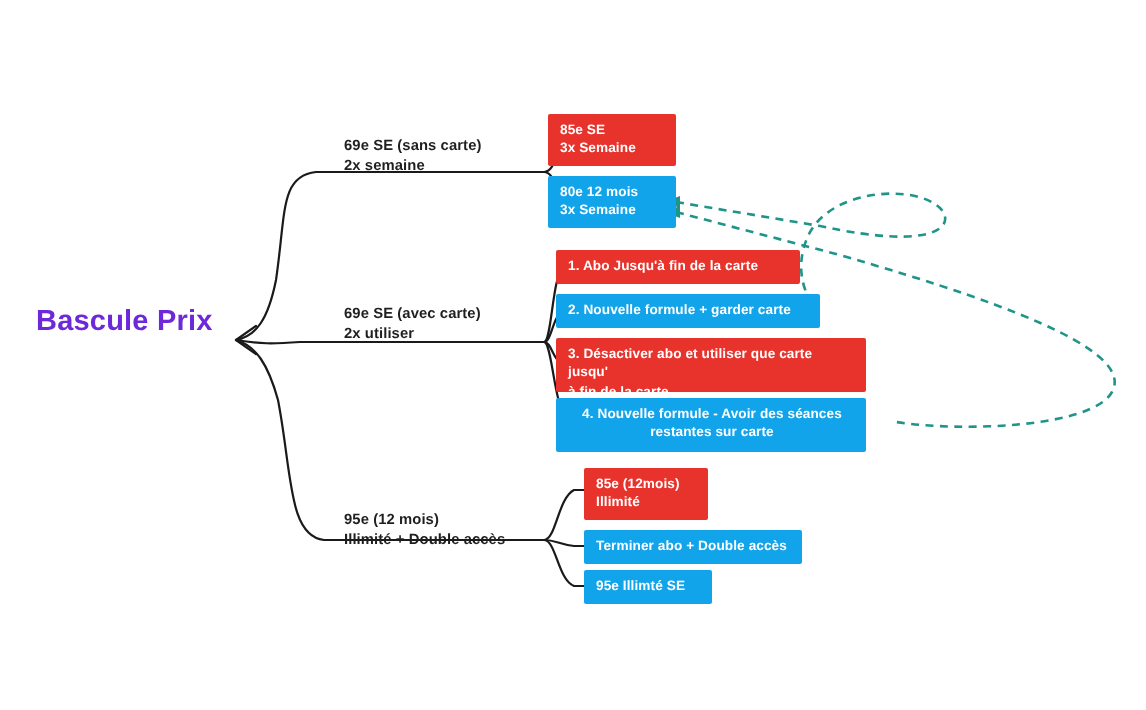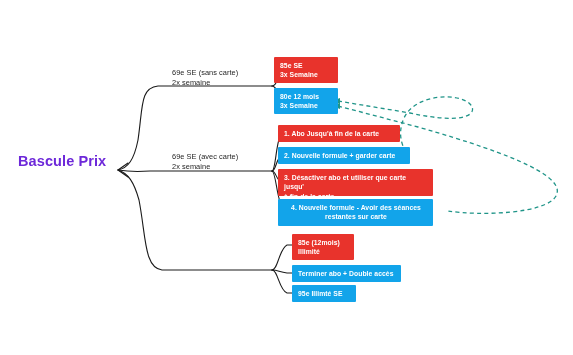--- a/index.html
+++ b/index.html
@@ -32,21 +32,21 @@
     color: #6d28d9;
     font-size: 14.5px;
     font-weight: bold;
     letter-spacing: 0.1px;
     line-height: 16px;
   }
   .branch-label {
     position: absolute;
     color: #1f1f1f;
     font-size: 7.4px;
-    font-weight: normal;
+    font-weight: bold;
     line-height: 9.5px;
     letter-spacing: 0.05px;
     white-space: pre-line;
   }
   .lbl-1 { left: 172px; top: 68px; }
   .lbl-2 { left: 172px; top: 152px; }
   .lbl-3 { left: 172px; top: 255px; }
   .node {
     position: absolute;
     box-sizing: border-box;
@@ -101,21 +101,23 @@
       <polygon points="332,101 340,98 340,104"></polygon>
       <polygon points="332,106 340,103 340,109"></polygon>
     </g>
   </svg>
 
   <div class="root-title">Bascule Prix</div>
 
   <div class="branch-label lbl-1">69e SE (sans carte)
 2x semaine</div>
   <div class="branch-label lbl-2">69e SE (avec carte)
-2x semaine</div>
+2x utiliser</div>
+  <div class="branch-label lbl-3">95e  (12 mois)
+Illimité + Double accès</div>
 
   <div class="node red" style="left:274px; top:57px; width:64px; height:26px;">85e SE
 3x Semaine</div>
   <div class="node blue" style="left:274px; top:88px; width:64px; height:26px;">80e 12 mois
 3x Semaine</div>
 
   <div class="node red" style="left:278px; top:125px; width:122px; height:17px;">1. Abo Jusqu'à fin de la carte</div>
   <div class="node blue" style="left:278px; top:147px; width:132px; height:17px;">2. Nouvelle formule + garder carte</div>
   <div class="node red" style="left:278px; top:169px; width:155px; height:27px;">3. Désactiver abo et utiliser que carte jusqu'
 à fin de la carte</div>

